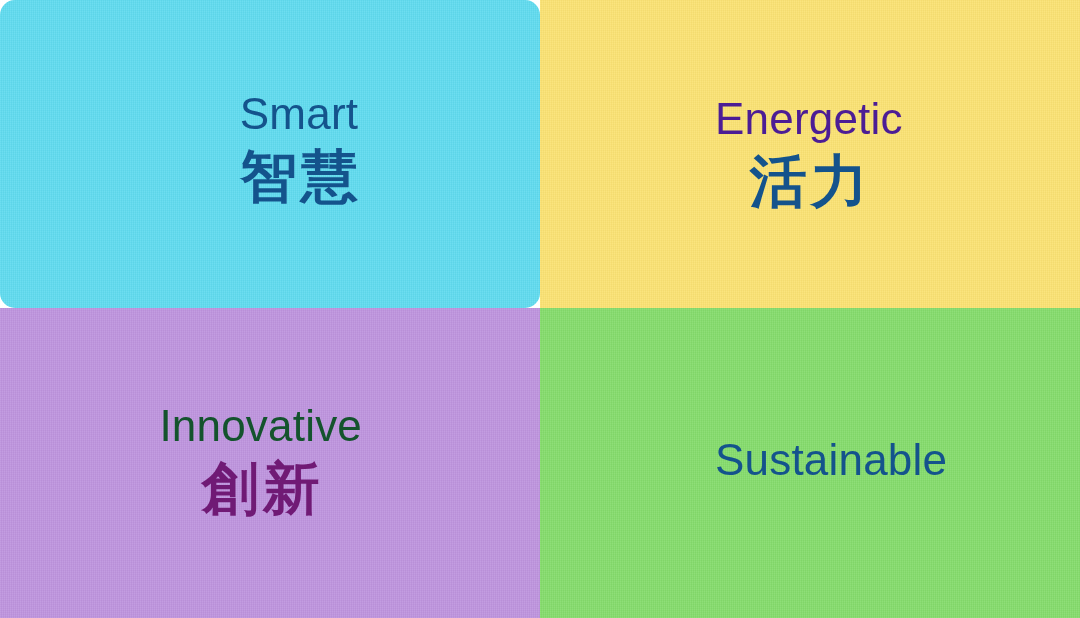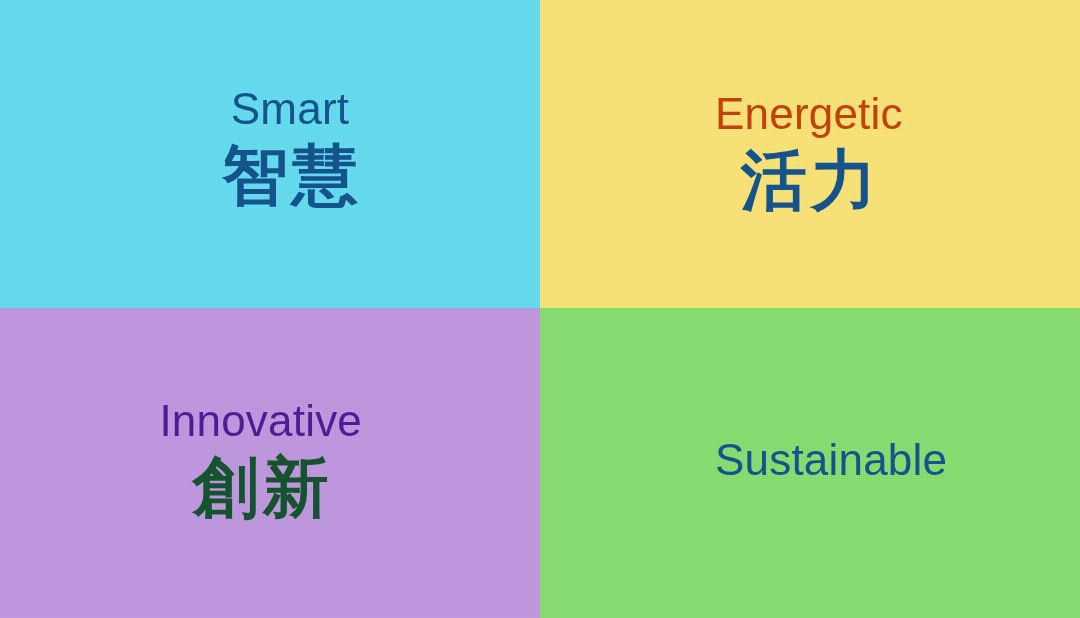--- a/index.html
+++ b/index.html
@@ -76,58 +76,58 @@
     font-family: "Liberation Sans", sans-serif;
     font-size: 44px;
     font-weight: 400;
     line-height: 1.0;
     letter-spacing: 0.2px;
     white-space: nowrap;
   }
 
   .label-zh {
     font-family: "DejaVu Sans", "Liberation Sans", sans-serif;
-    font-size: 66px;
+    font-size: 57px;
     font-weight: 700;
     line-height: 1.0;
     letter-spacing: 4px;
     margin-top: 12px;
     text-indent: 4px;
     white-space: nowrap;
   }
 
   
   .cell-tl .cell-text { transform: translateY(-6px); }
   .cell-tr .cell-text { transform: translateY(-1px); }
   .cell-bl .cell-text { transform: translateY(-3px); }
   .cell-br .cell-text { transform: translateY(-3px); gap: 30px; }
 </style>
 </head>
 <body>
 
 <div class="values-grid">
 
-  <section class="value-cell cell-left cell-tl" style="background-color: rgb(95, 219, 239);">
+  <section class="value-cell cell-left cell-tl" style="background-color: rgb(95, 219, 239); border-radius: 15px;">
     <div class="cell-text">
       <div class="label-en" style="color: rgb(20, 83, 140);">Smart</div>
       <div class="label-zh" style="color: rgb(20, 83, 140);">智慧</div>
     </div>
   </section>
 
   <section class="value-cell cell-right cell-tr" style="background-color: rgb(251, 226, 114);">
     <div class="cell-text">
-      <div class="label-en" style="color: #c2410c;">Energetic</div>
+      <div class="label-en" style="color: #4c1d95;">Energetic</div>
       <div class="label-zh" style="color: rgb(20, 83, 140); text-align: right;">活力</div>
     </div>
   </section>
 
   <section class="value-cell cell-left cell-bl" style="background-color: rgb(190, 147, 222);">
     <div class="cell-text">
-      <div class="label-en" style="color: #4c1d95;">Innovative</div>
-      <div class="label-zh" style="color: #14532d;">創新</div>
+      <div class="label-en" style="color: #14532d;">Innovative</div>
+      <div class="label-zh" style="color: #701a75;">創新</div>
     </div>
   </section>
 
   <section class="value-cell cell-right cell-br" style="background-color: rgb(132, 220, 107);">
     <div class="cell-text">
       <div class="label-en" style="color: rgb(20, 83, 140);">Sustainable</div>
     </div>
   </section>
 
 </div>

